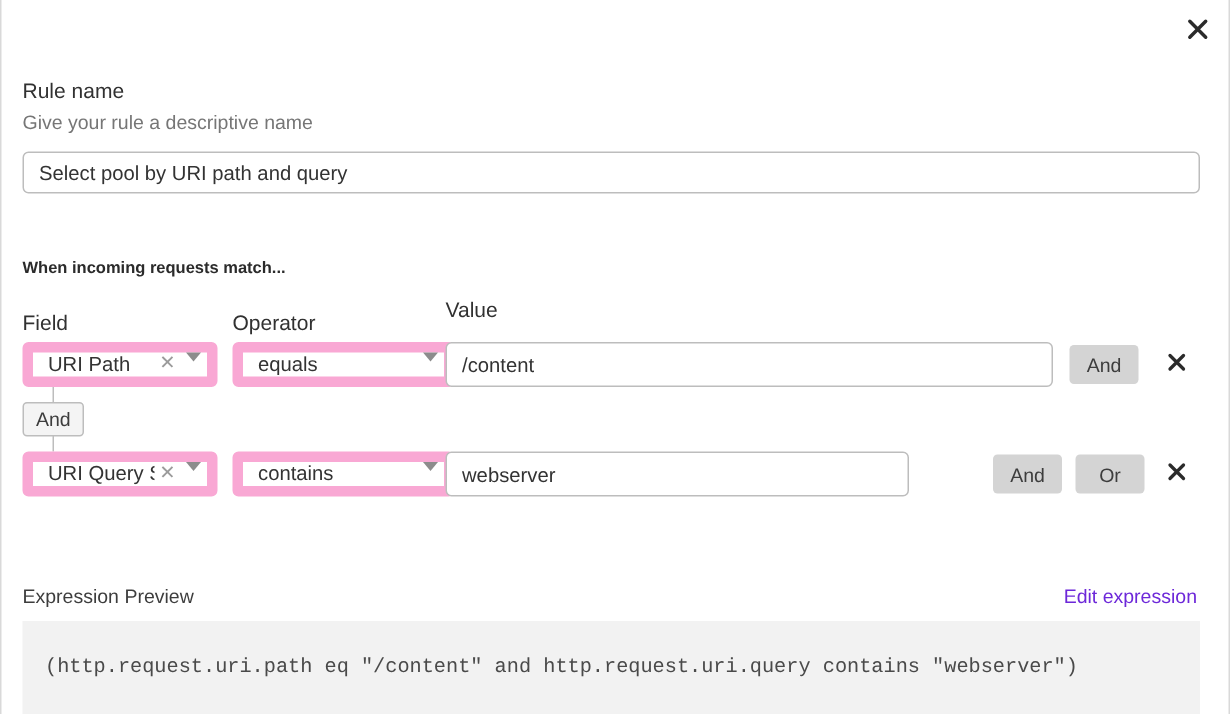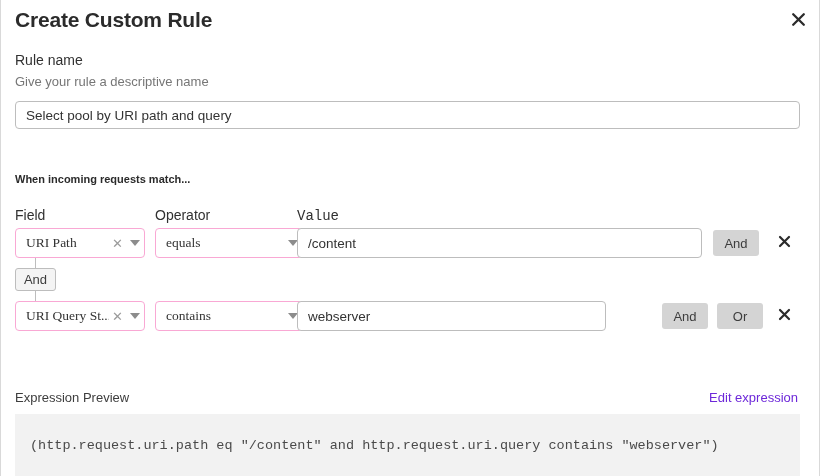--- a/index.html
+++ b/index.html
@@ -90,43 +90,42 @@
     left: 14px;
     top: 173px;
     font-size: 11px;
     font-weight: bold;
     color: #2b2b2b;
   }
 
   
   #col-field    { left: 14px;  top: 207px; }
   #col-operator { left: 154px; top: 207px; }
-  #col-value    { left: 296px; top: 208px; font-family: Liberation Mono, monospace; }
+  #col-value    { left: 296px; top: 198px; }
 
   
   .cond-row {
     position: absolute;
     left: 0;
     width: 820px;
     height: 30px;
   }
   #cond-row-0 { top: 228px; }
   #cond-row-1 { top: 301px; }
 
   .select-box {
     position: absolute;
     box-sizing: border-box;
     height: 30px;
-    border: 1px solid #f9a8d4;
+    border: 7px solid #f9a8d4;
     border-radius: 4px;
     background: #ffffff;
     display: flex;
-    align-items: center;
-    cursor: pointer;
-    font-family: Liberation Serif, serif;
+    align-items: flex-start;
+    cursor: pointer;
   }
   .select-box .sel-text {
     flex: 1 1 auto;
     font-size: 13.5px;
     color: #333333;
     padding-left: 10px;
     white-space: nowrap;
     overflow: hidden;
   }
   .clear-x {
@@ -258,21 +257,20 @@
     color: #4a4a4a;
     padding-left: 15px;
     white-space: pre;
   }
 </style>
 </head>
 <body>
 
 <div class="dialog">
 
-  <div class="dialog-title">Create Custom Rule</div>
   <button class="close-btn">
     <span>
       <svg width="15" height="15" viewBox="0 0 15 15" aria-hidden="true">
         <path d="M2.2 2.2 L12.8 12.8 M12.8 2.2 L2.2 12.8" stroke="#2b2b2b" stroke-width="2.3" stroke-linecap="round"></path>
       </svg>
     </span>
   </button>
 
   <div class="field-label" id="rule-name-label">Rule name</div>
   <div class="field-hint" id="rule-name-hint">Give your rule a descriptive name</div>

